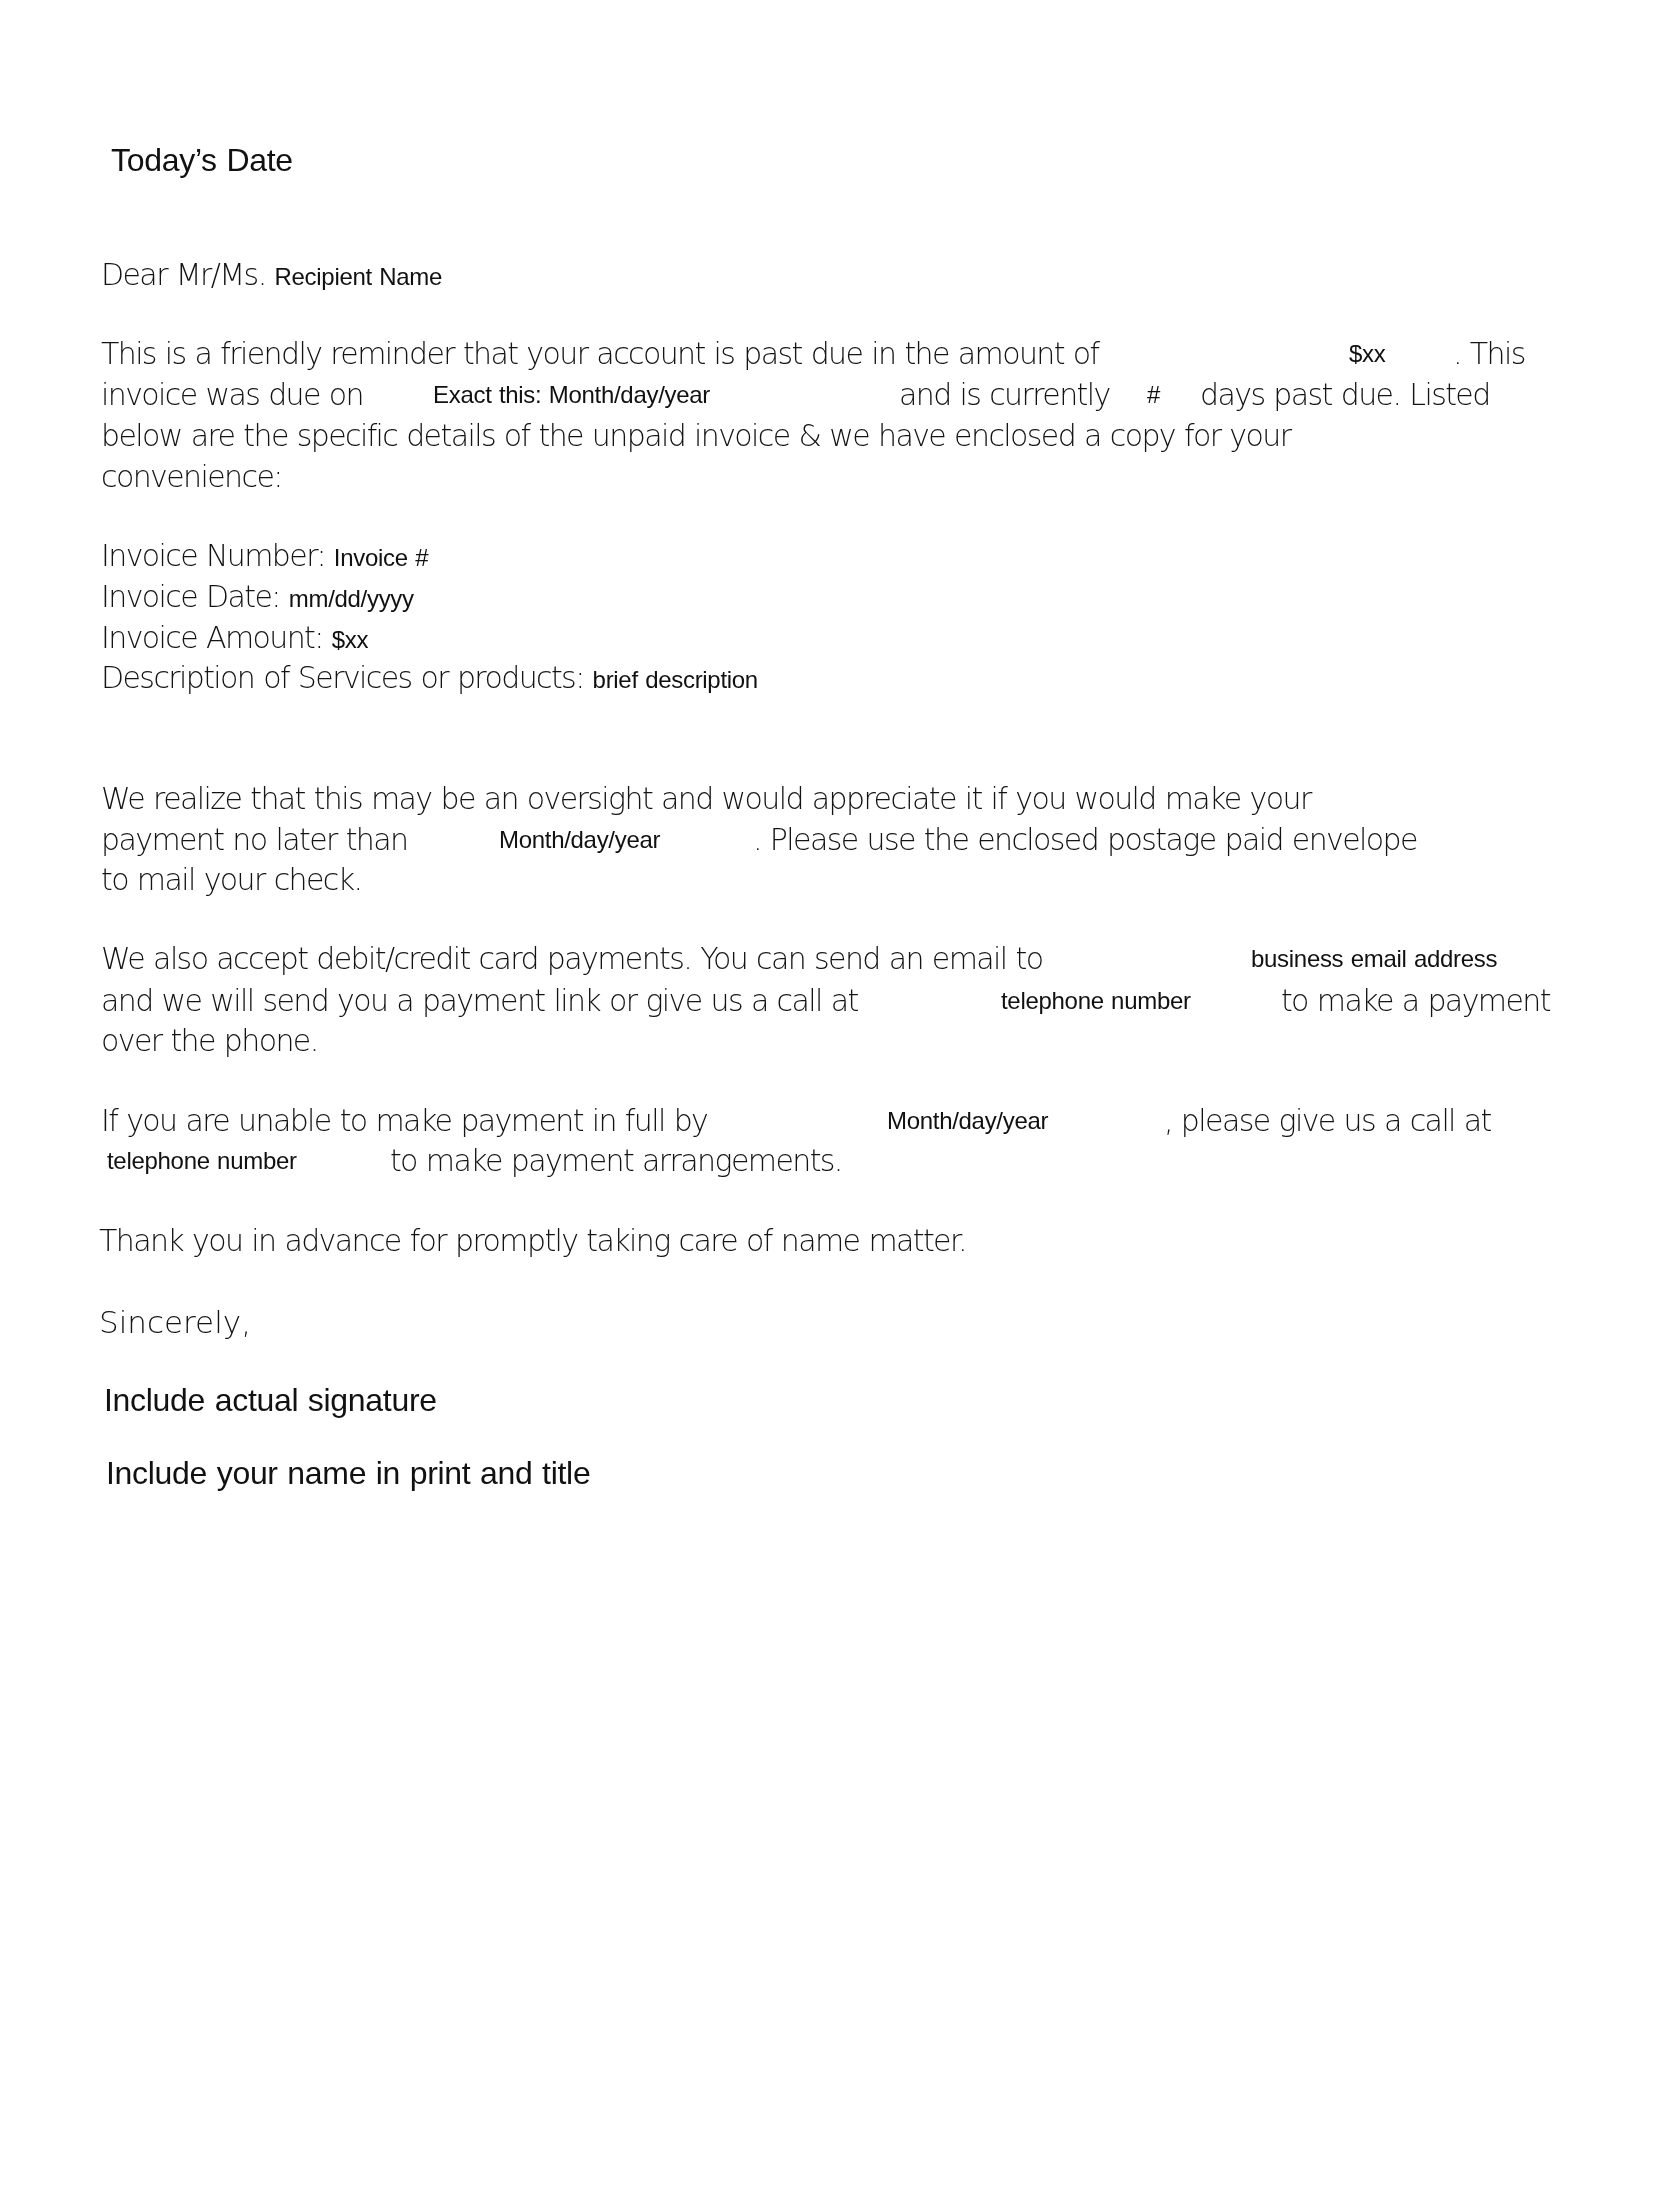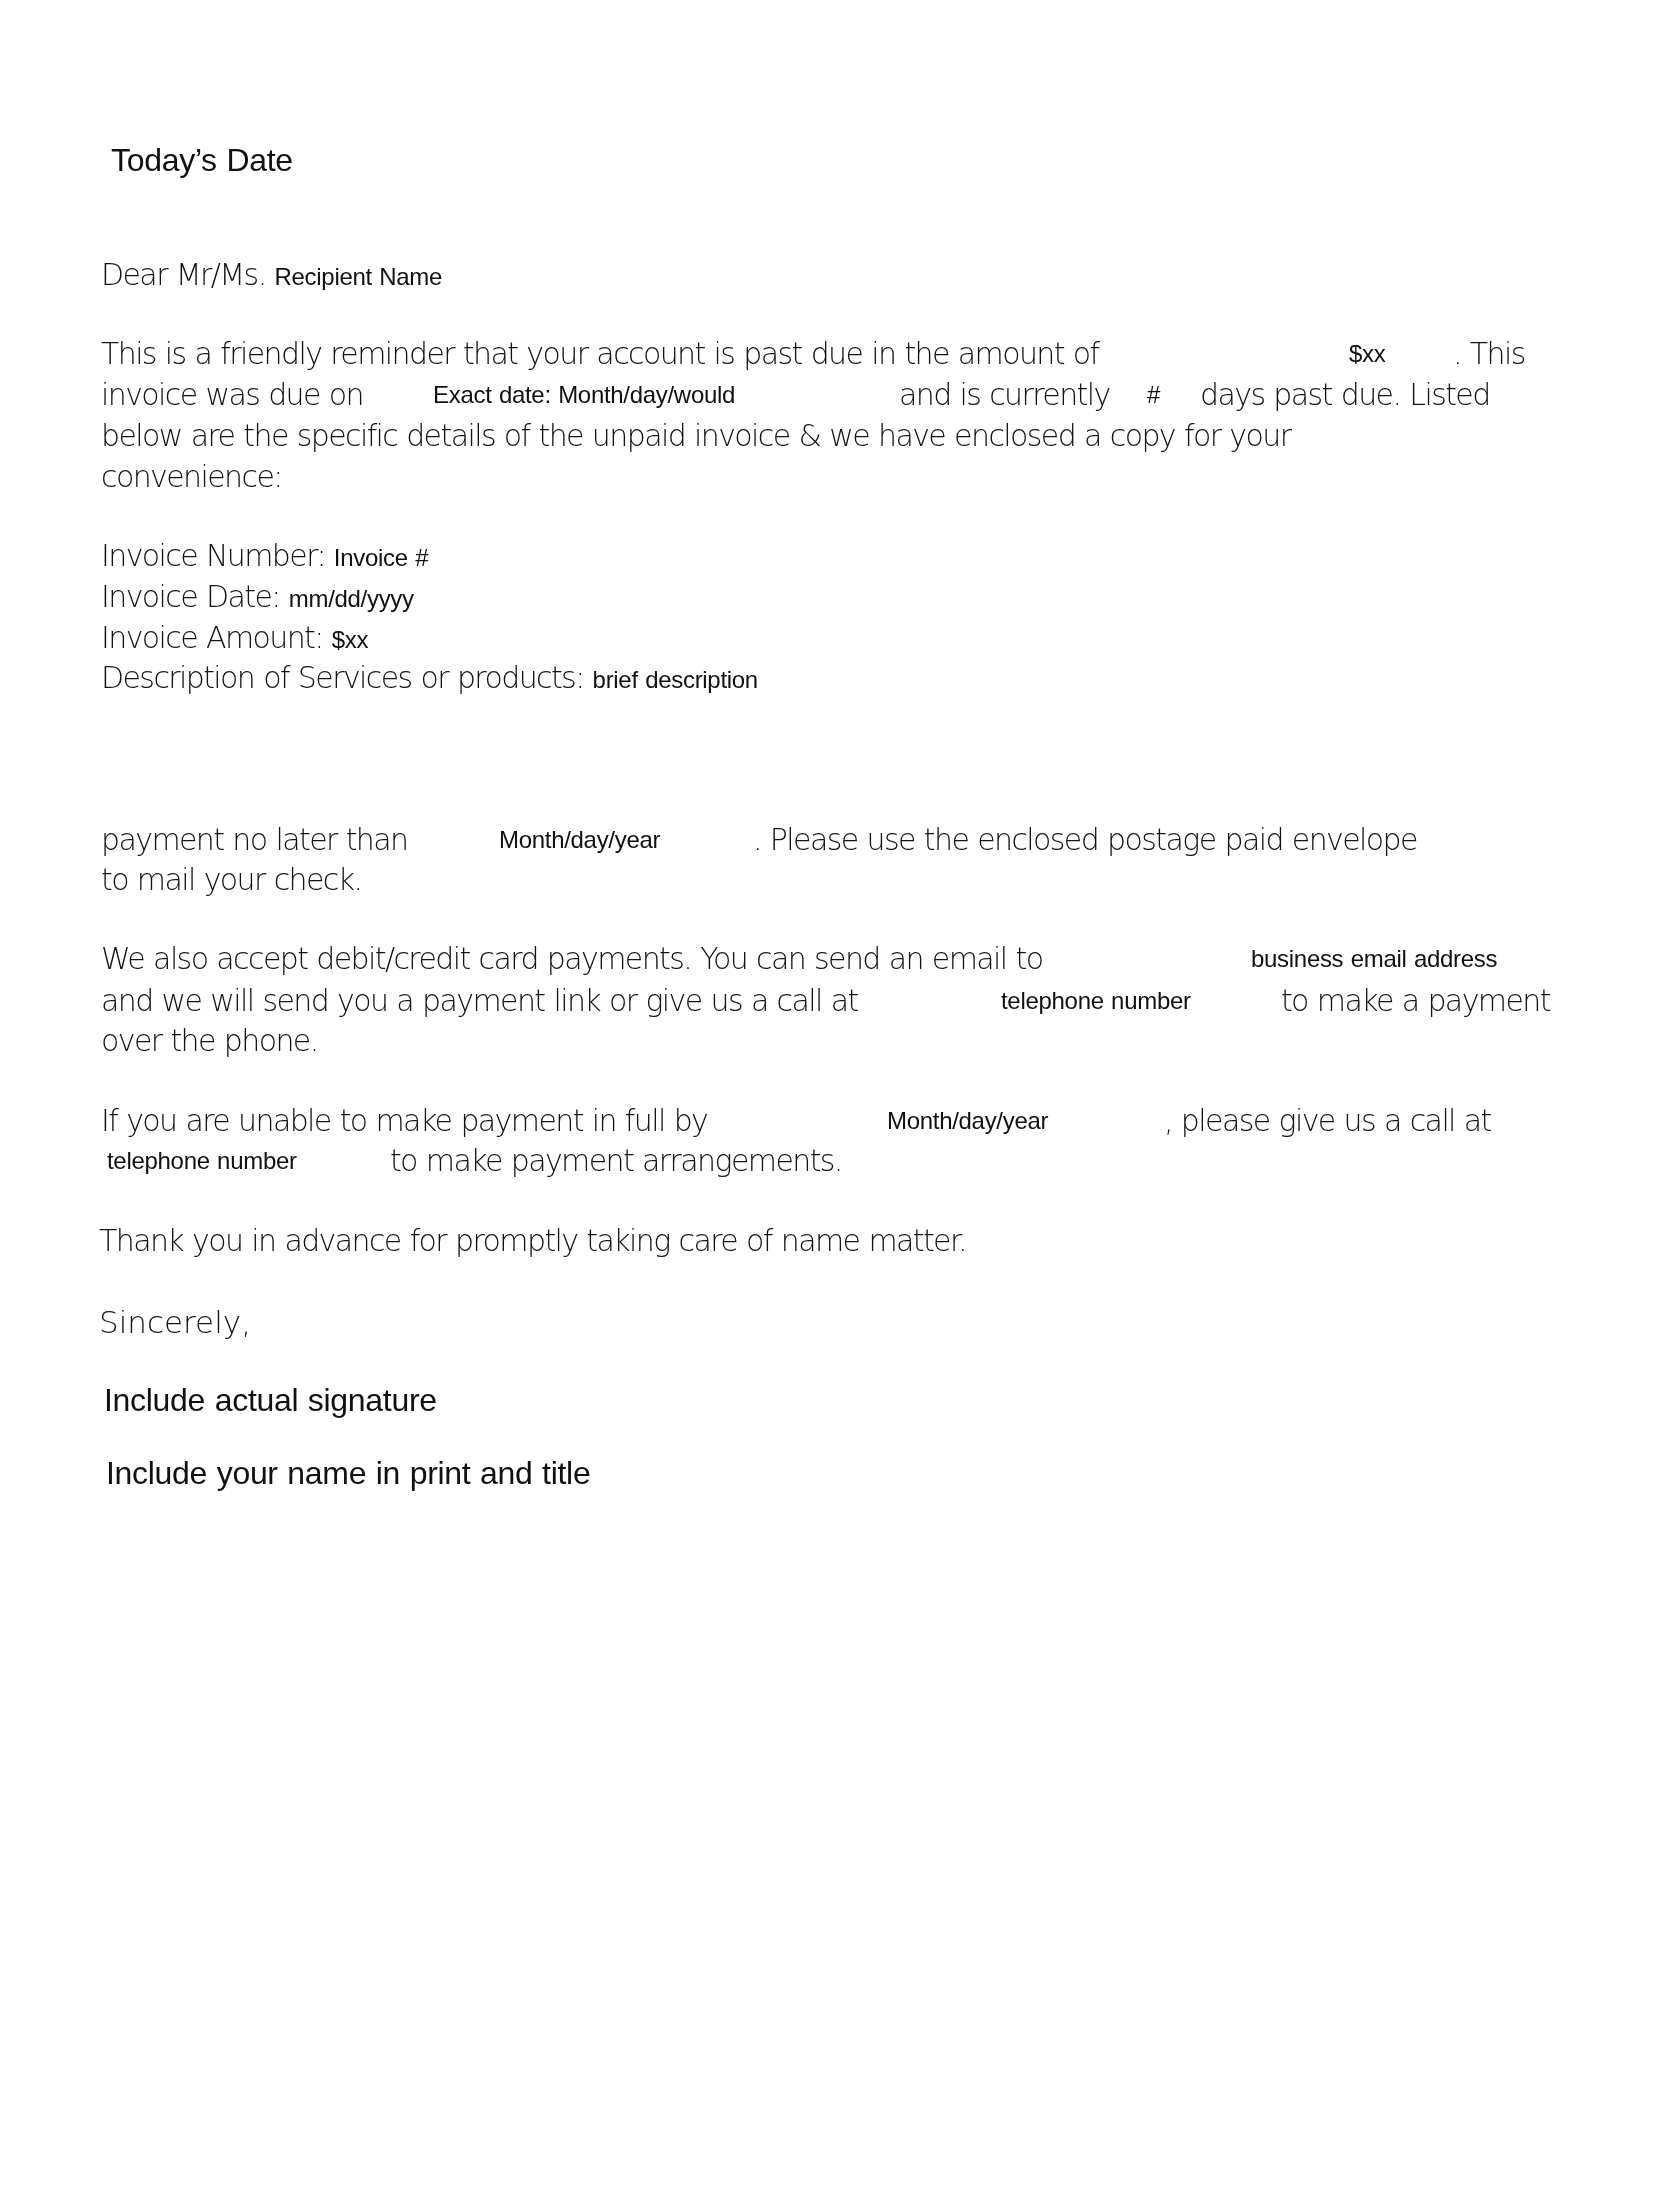--- a/index.html
+++ b/index.html
@@ -53,33 +53,34 @@
 
   <div class="line arial" style="top:140px; left:111px;">Today’s Date</div>
 
   <div class="line" style="top:255px;"><span>Dear Mr/Ms. </span><span class="ph">Recipient Name</span></div>
 
   <div class="line" style="top:334px;"><span>This is a friendly reminder that your account is past due in the amount of</span></div>
   <div class="line ph" style="top:334px; left:1349px;">$xx</div>
   <div class="line" style="top:334px; left:1453px;">. This</div>
 
   <div class="line" style="top:375px;">invoice was due on </div>
-  <div class="line ph" style="top:375px; left:433px;">Exact date: Month/day/would</div>
+  <div class="line ph" style="top:375px; left:433px;">Exact this: Month/day/year</div>
   <div class="line" style="top:375px; left:890px;"> and is currently</div>
   <div class="line ph" style="top:375px; left:1147px;">#</div>
   <div class="line" style="top:375px; left:1200px;">days past due. Listed</div>
 
   <div class="line" style="top:416px;">below are the specific details of the unpaid invoice &amp; we have enclosed a copy for your</div>
   <div class="line" style="top:457px;">convenience:</div>
 
   <div class="line" style="top:536px;"><span>Invoice Number: </span><span class="ph">Invoice #</span></div>
   <div class="line" style="top:577px;"><span>Invoice Date: </span><span class="ph">mm/dd/yyyy</span></div>
   <div class="line" style="top:618px;"><span>Invoice Amount: </span><span class="ph">$xx</span></div>
   <div class="line" style="top:658px;"><span>Description of Services or products: </span><span class="ph">brief description</span></div>
 
+  <div class="line" style="top:779px;">We realize that this may be an oversight and would appreciate it if you would make your</div>
   <div class="line" style="top:820px;">payment no later than</div>
   <div class="line ph" style="top:820px; left:499px;">Month/day/year</div>
   <div class="line" style="top:820px; left:753px;">. Please use the enclosed postage paid envelope</div>
   <div class="line" style="top:860px;">to mail your check.</div>
 
   <div class="line" style="top:939px;"><span>We also accept debit/credit card payments. You can send an email to </span></div>
   <div class="line ph" style="top:939px; left:1251px;">business email address</div>
   <div class="line" style="top:981px;">and we will send you a payment link or give us a call at </div>
   <div class="line ph" style="top:981px; left:1001px;">telephone number</div>
   <div class="line" style="top:981px; left:1272px;"> to make a payment</div>

